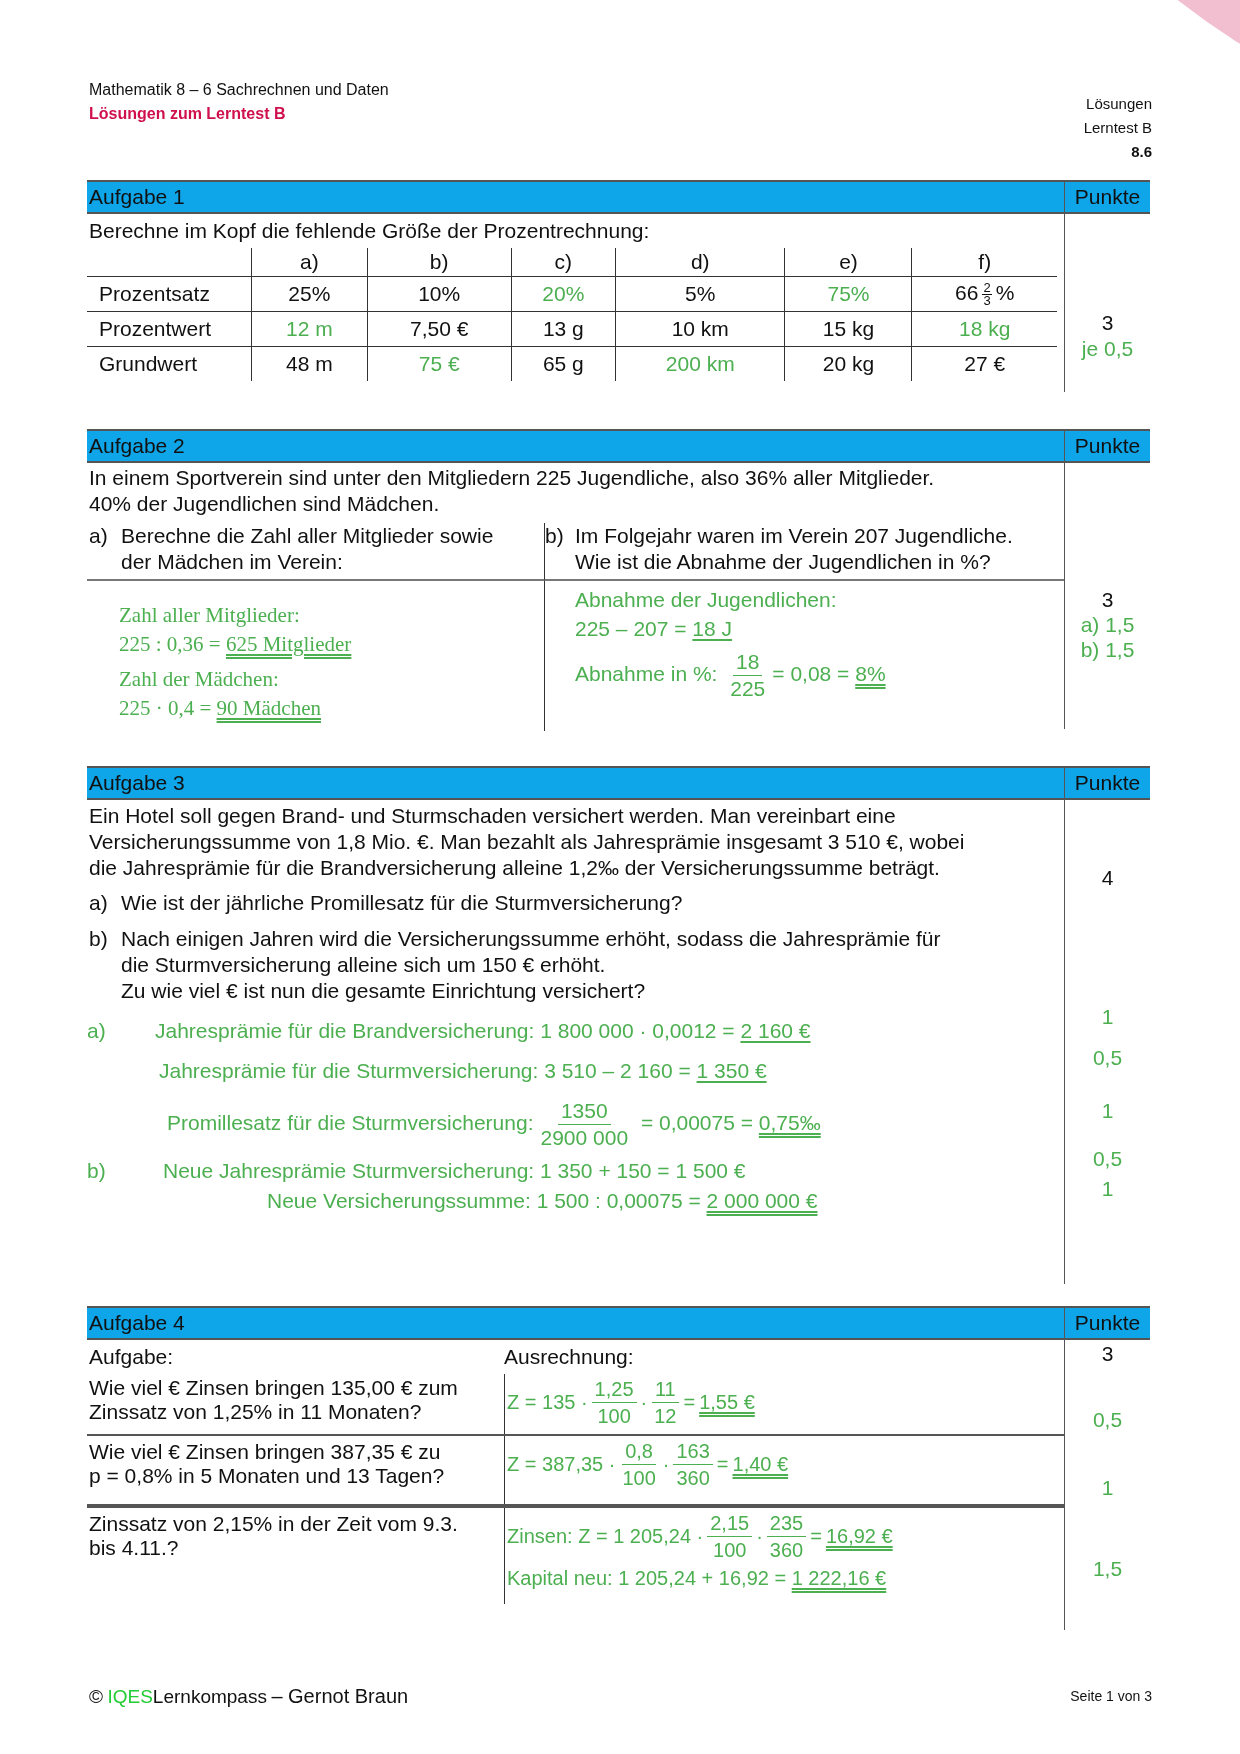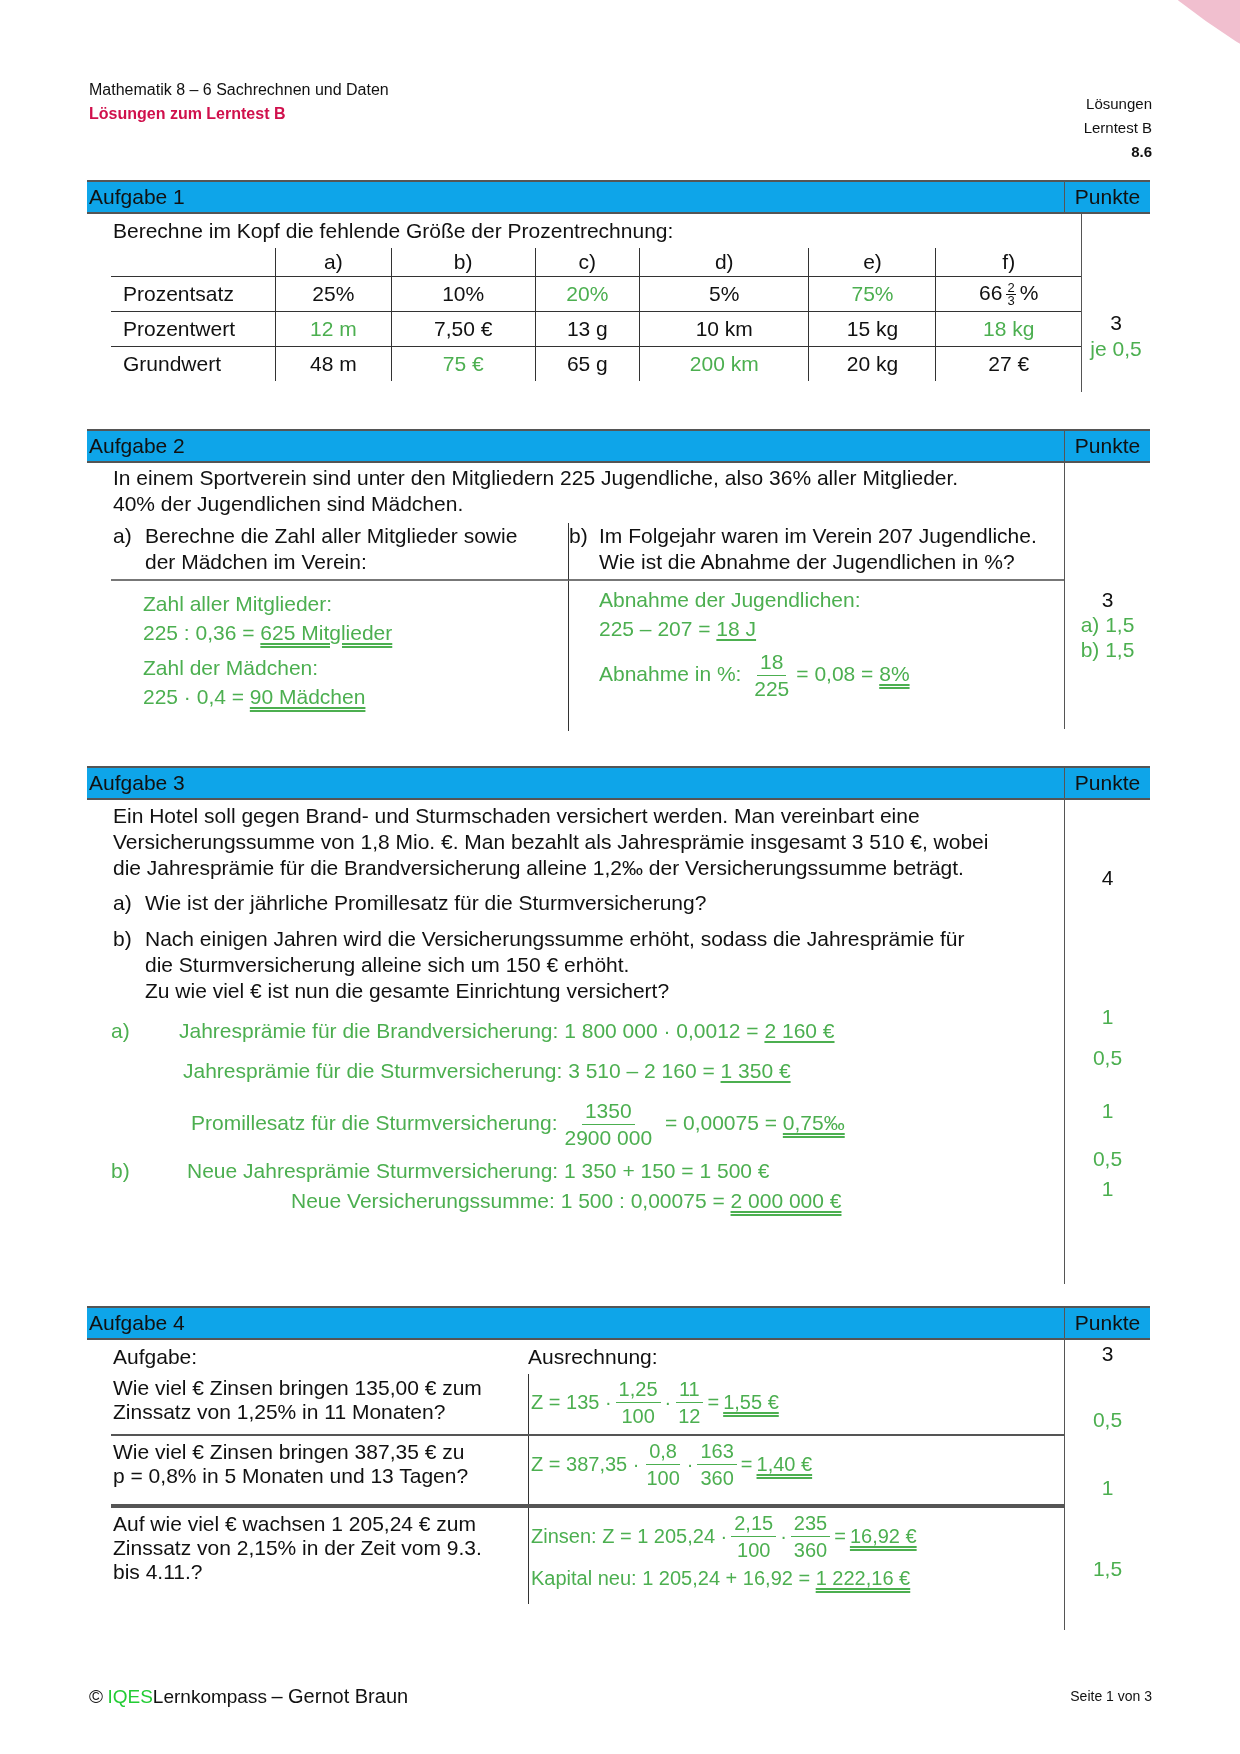--- a/index.html
+++ b/index.html
@@ -21,21 +21,21 @@
   .hdr-right { right: 88px; top: 92px; font-size: 15px; line-height: 24px; text-align: right; }
   .hdr-right .num { font-weight: bold; }
 
   .task { position: absolute; left: 87px; width: 1063px; }
   .task-head {
     display: flex; height: 30px; background: #0ea5e9;
     border-top: 2px solid #555; border-bottom: 2px solid #555; font-size: 21px; line-height: 30px;
   }
   .task-head .t { flex: 1; padding-left: 2px; }
   .task-head .p { width: 85px; border-left: 1px solid #555; text-align: center; }
-  .task-body { display: flex; font-size: 21px; margin-left: 24px; }
+  .task-body { display: flex; font-size: 21px; }
   .task-body .main { flex: 1; }
   .task-body .pts { width: 85px; border-left: 1px solid #555; text-align: center; position: relative; }
 
   table.pct { border-collapse: collapse; width: 970px; font-size: 21px; }
   table.pct td { height: 34px; text-align: center; border-left: 1px solid #333; padding: 0; }
   table.pct td:first-child { border-left: none; text-align: left; padding-left: 12px; width: 152px; }
   table.pct tr + tr td { border-top: 1px solid #333; }
   table.pct tr:first-child td { height: 28px; }
 
   .frac { display: inline-flex; flex-direction: column; align-items: center; vertical-align: middle; margin: 0 4px; }
@@ -146,21 +146,21 @@
         </div>
         <div style="flex:1; line-height:26px; border-left:1px solid #333; border-bottom:2px solid #777; padding-bottom:4px; display:flex;">
           <span style="width:30px;">b)</span>
           <div>
               <div>Im Folgejahr waren im Verein 207 Jugendliche.</div>
               <div>Wie ist die Abnahme der Jugendlichen in %?</div>
             </div>
         </div>
       </div>
       <div style="display:flex;">
-        <div class="g" style="width:425px; padding-left:32px; padding-top:8px; line-height:29px;">
+        <div class="g" style="width:425px; padding-left:32px; padding-top:20px; line-height:29px;font-family:Liberation Serif, serif;">
           <div>Zahl aller Mitglieder:</div>
           <div><span>225 : 0,36 = </span><span class="dbl">625 Mitglieder</span></div>
           <div style="margin-top:6px;">Zahl der Mädchen:</div>
           <div><span>225 · 0,4 = </span><span class="dbl">90 Mädchen</span></div>
         </div>
         <div class="g" style="flex:1; border-left:1px solid #333; padding-left:30px; padding-top:4px; line-height:29px; height:146px;">
           <div>Abnahme der Jugendlichen:</div>
           <div><span>225 – 207 = </span><span class="sgl">18 J</span></div>
           <div style="margin-top:6px;">
             <span>Abnahme in %:</span>
@@ -293,21 +293,20 @@
                   <span class="n">163</span>
                   <span class="d">360</span>
                 </span>
                 <span> = </span>
                 <span class="dbl" style="margin-left: 4px;">1,40 €</span>
               </div>
             </div>
           </div>
           <div style="display: flex; height: 96px; border-top: 2px solid rgb(85, 85, 85);">
             <div style="width: 415px; padding-left: 2px; line-height: 24px; padding-top: 4px;">
-              <div>Auf wie viel € wachsen 1 205,24 € zum</div>
               <div>Zinssatz von 2,15% in der Zeit vom 9.3.</div>
               <div>bis 4.11.?</div>
             </div>
             <div class="g" style="flex: 1 1 0%; border-left: 1px solid rgb(51, 51, 51); padding-left: 2px; font-size: 20px;">
               <div style="display: flex; align-items: center; white-space: nowrap; margin-top: 2px;">
                 <span>Zinsen: Z = 1 205,24 ·</span>
                 <span class="frac">
                   <span class="n">2,15</span>
                   <span class="d">100</span>
                 </span>

